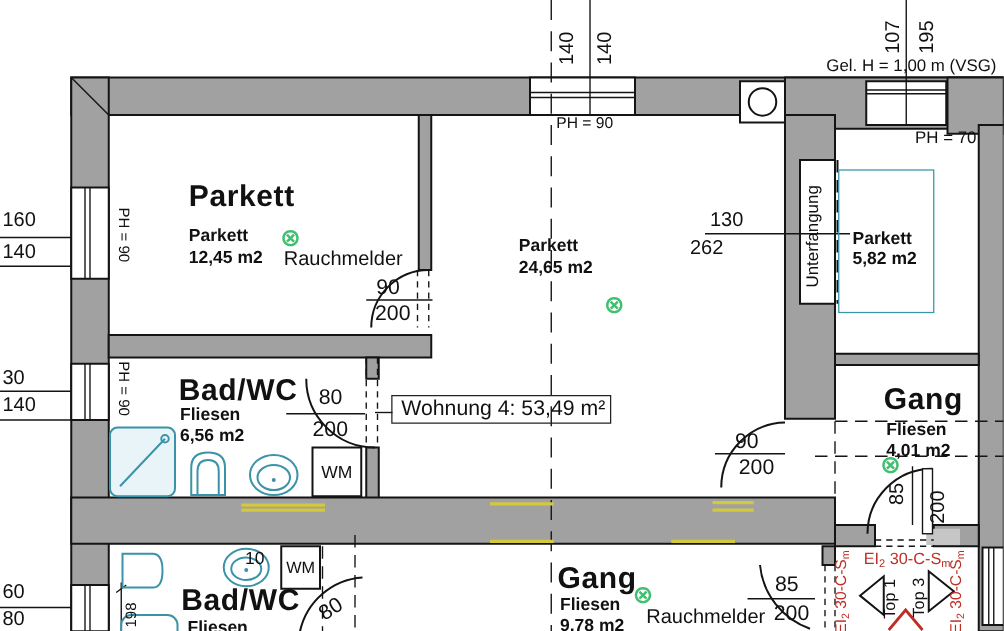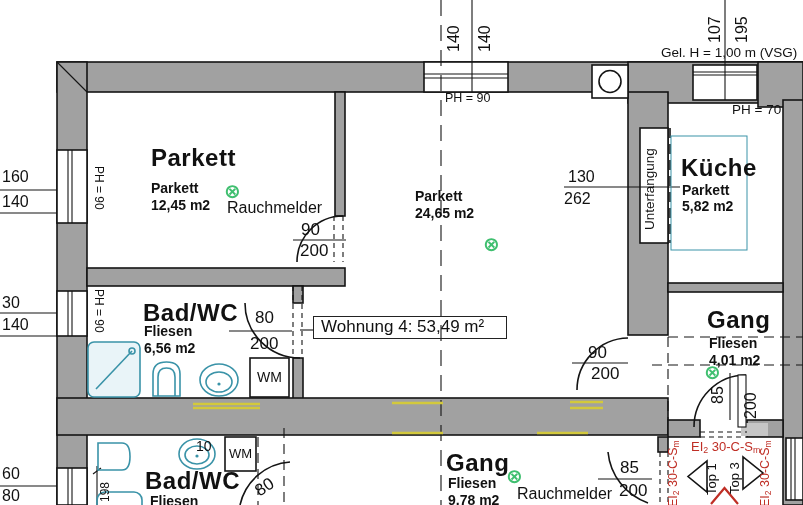--- a/index.html
+++ b/index.html
@@ -11,21 +11,21 @@
   .sub{font-size:14px;font-weight:bold;}
   .dim{font-size:16px;}
   .dim17{font-size:17px;}
   .sm{font-size:12.5px;}
   .rot{transform:rotate(-90deg);transform-origin:0 0;}
   .rot90{transform:rotate(90deg);transform-origin:0 0;}
   .det{font-size:20px;color:var(--detector,#3fbf6f);font-weight:bold;}
   .redtx{color:var(--fire_red,#bf2e25);}
   .sb{font-size:.68em;vertical-align:-0.25em;}
   .wmbox{display:flex;align-items:center;justify-content:center;font-weight:normal;}
-  .aptbox{border:1.6px solid #222;padding:1px 22px 2px 7px;font-size:17px;background:transparent;}
+  .aptbox{border:1.6px solid #222;padding:1px 4px 2px 7px;font-size:17px;background:transparent;}
   
   .w{fill:var(--wall,#a1a1a1);stroke:var(--line,#111);stroke-width:1.6;}
   .wl{fill:#c6c6c6;stroke:none;}
   .wh{fill:#fff;stroke:var(--line,#111);stroke-width:1.6;}
   .ln{stroke:var(--line,#111);stroke-width:1.1;fill:none;}
   .ln2{stroke:var(--line,#111);stroke-width:1.6;fill:none;}
   .dsh{stroke-dasharray:10 6;}
   .dshL{stroke-dasharray:16 9;}
   .dshS{stroke-dasharray:5 4;}
   .fx{stroke:var(--fixture,#3a93a8);stroke-width:1.6;fill:none;}
@@ -171,21 +171,20 @@
 <div class="lb room" style="left:151px;top:145px">Parkett</div>
 <div class="lb sub" style="left:151px;top:181px">Parkett</div>
 <div class="lb sub" style="left:151px;top:198px">12,45 m2</div>
 <div class="lb det" style="left:224px;top:181px">⊗</div>
 <div class="lb" style="left:227px;top:200px;font-size:16px">Rauchmelder</div>
 
 <div class="lb sub" style="left:415px;top:189px">Parkett</div>
 <div class="lb sub" style="left:415px;top:206px">24,65 m2</div>
 <div class="lb det" style="left:483px;top:234px">⊗</div>
 
-<div class="lb room" style="left:681px;top:155px">Küche</div>
 <div class="lb sub" style="left:682px;top:183px">Parkett</div>
 <div class="lb sub" style="left:682px;top:199px">5,82 m2</div>
 
 <div class="lb room" style="left:143px;top:300px">Bad/WC</div>
 <div class="lb sub" style="left:144px;top:324px">Fliesen</div>
 <div class="lb sub" style="left:144px;top:341px">6,56 m2</div>
 
 <div class="lb room" style="left:707px;top:307px">Gang</div>
 <div class="lb sub" style="left:709px;top:336px">Fliesen</div>
 <div class="lb sub" style="left:709px;top:353px">4,01 m2</div>
@@ -227,21 +226,21 @@
 <div class="lb dim17" style="left:250px;top:335px">200</div>
 <div class="lb dim17" style="left:588px;top:344px">90</div>
 <div class="lb dim17" style="left:591px;top:365px">200</div>
 <div class="lb dim17" style="left:620px;top:459px">85</div>
 <div class="lb dim17" style="left:619px;top:482px">200</div>
 <div class="lb dim17" style="left:252px;top:485px;transform:rotate(-33deg);transform-origin:0 0">80</div>
 <div class="lb rot dim" style="left:710px;top:404px">85</div>
 <div class="lb rot dim" style="left:743px;top:419px">200</div>
 
 <div class="lb dim" style="left:568px;top:169px">130</div>
-<div class="lb dim" style="left:564px;top:191px">262</div>
+<div class="lb dim" style="left:552px;top:191px">262</div>
 
 <div class="lb rot" style="left:99px;top:502px;font-size:12px">198</div>
 <div class="lb" style="left:196px;top:439px;font-size:14px">10</div>
 
 <div class="lb wmbox" style="left:250px;top:358px;width:39px;height:39px;font-size:14px">WM</div>
 <div class="lb wmbox" style="left:225px;top:437px;width:31px;height:34px;font-size:13px">WM</div>
 
 <div class="lb rot" style="left:705px;top:495px;font-size:13px">Top 1</div>
 <div class="lb rot" style="left:728px;top:494px;font-size:13px">Top 3</div>
 

